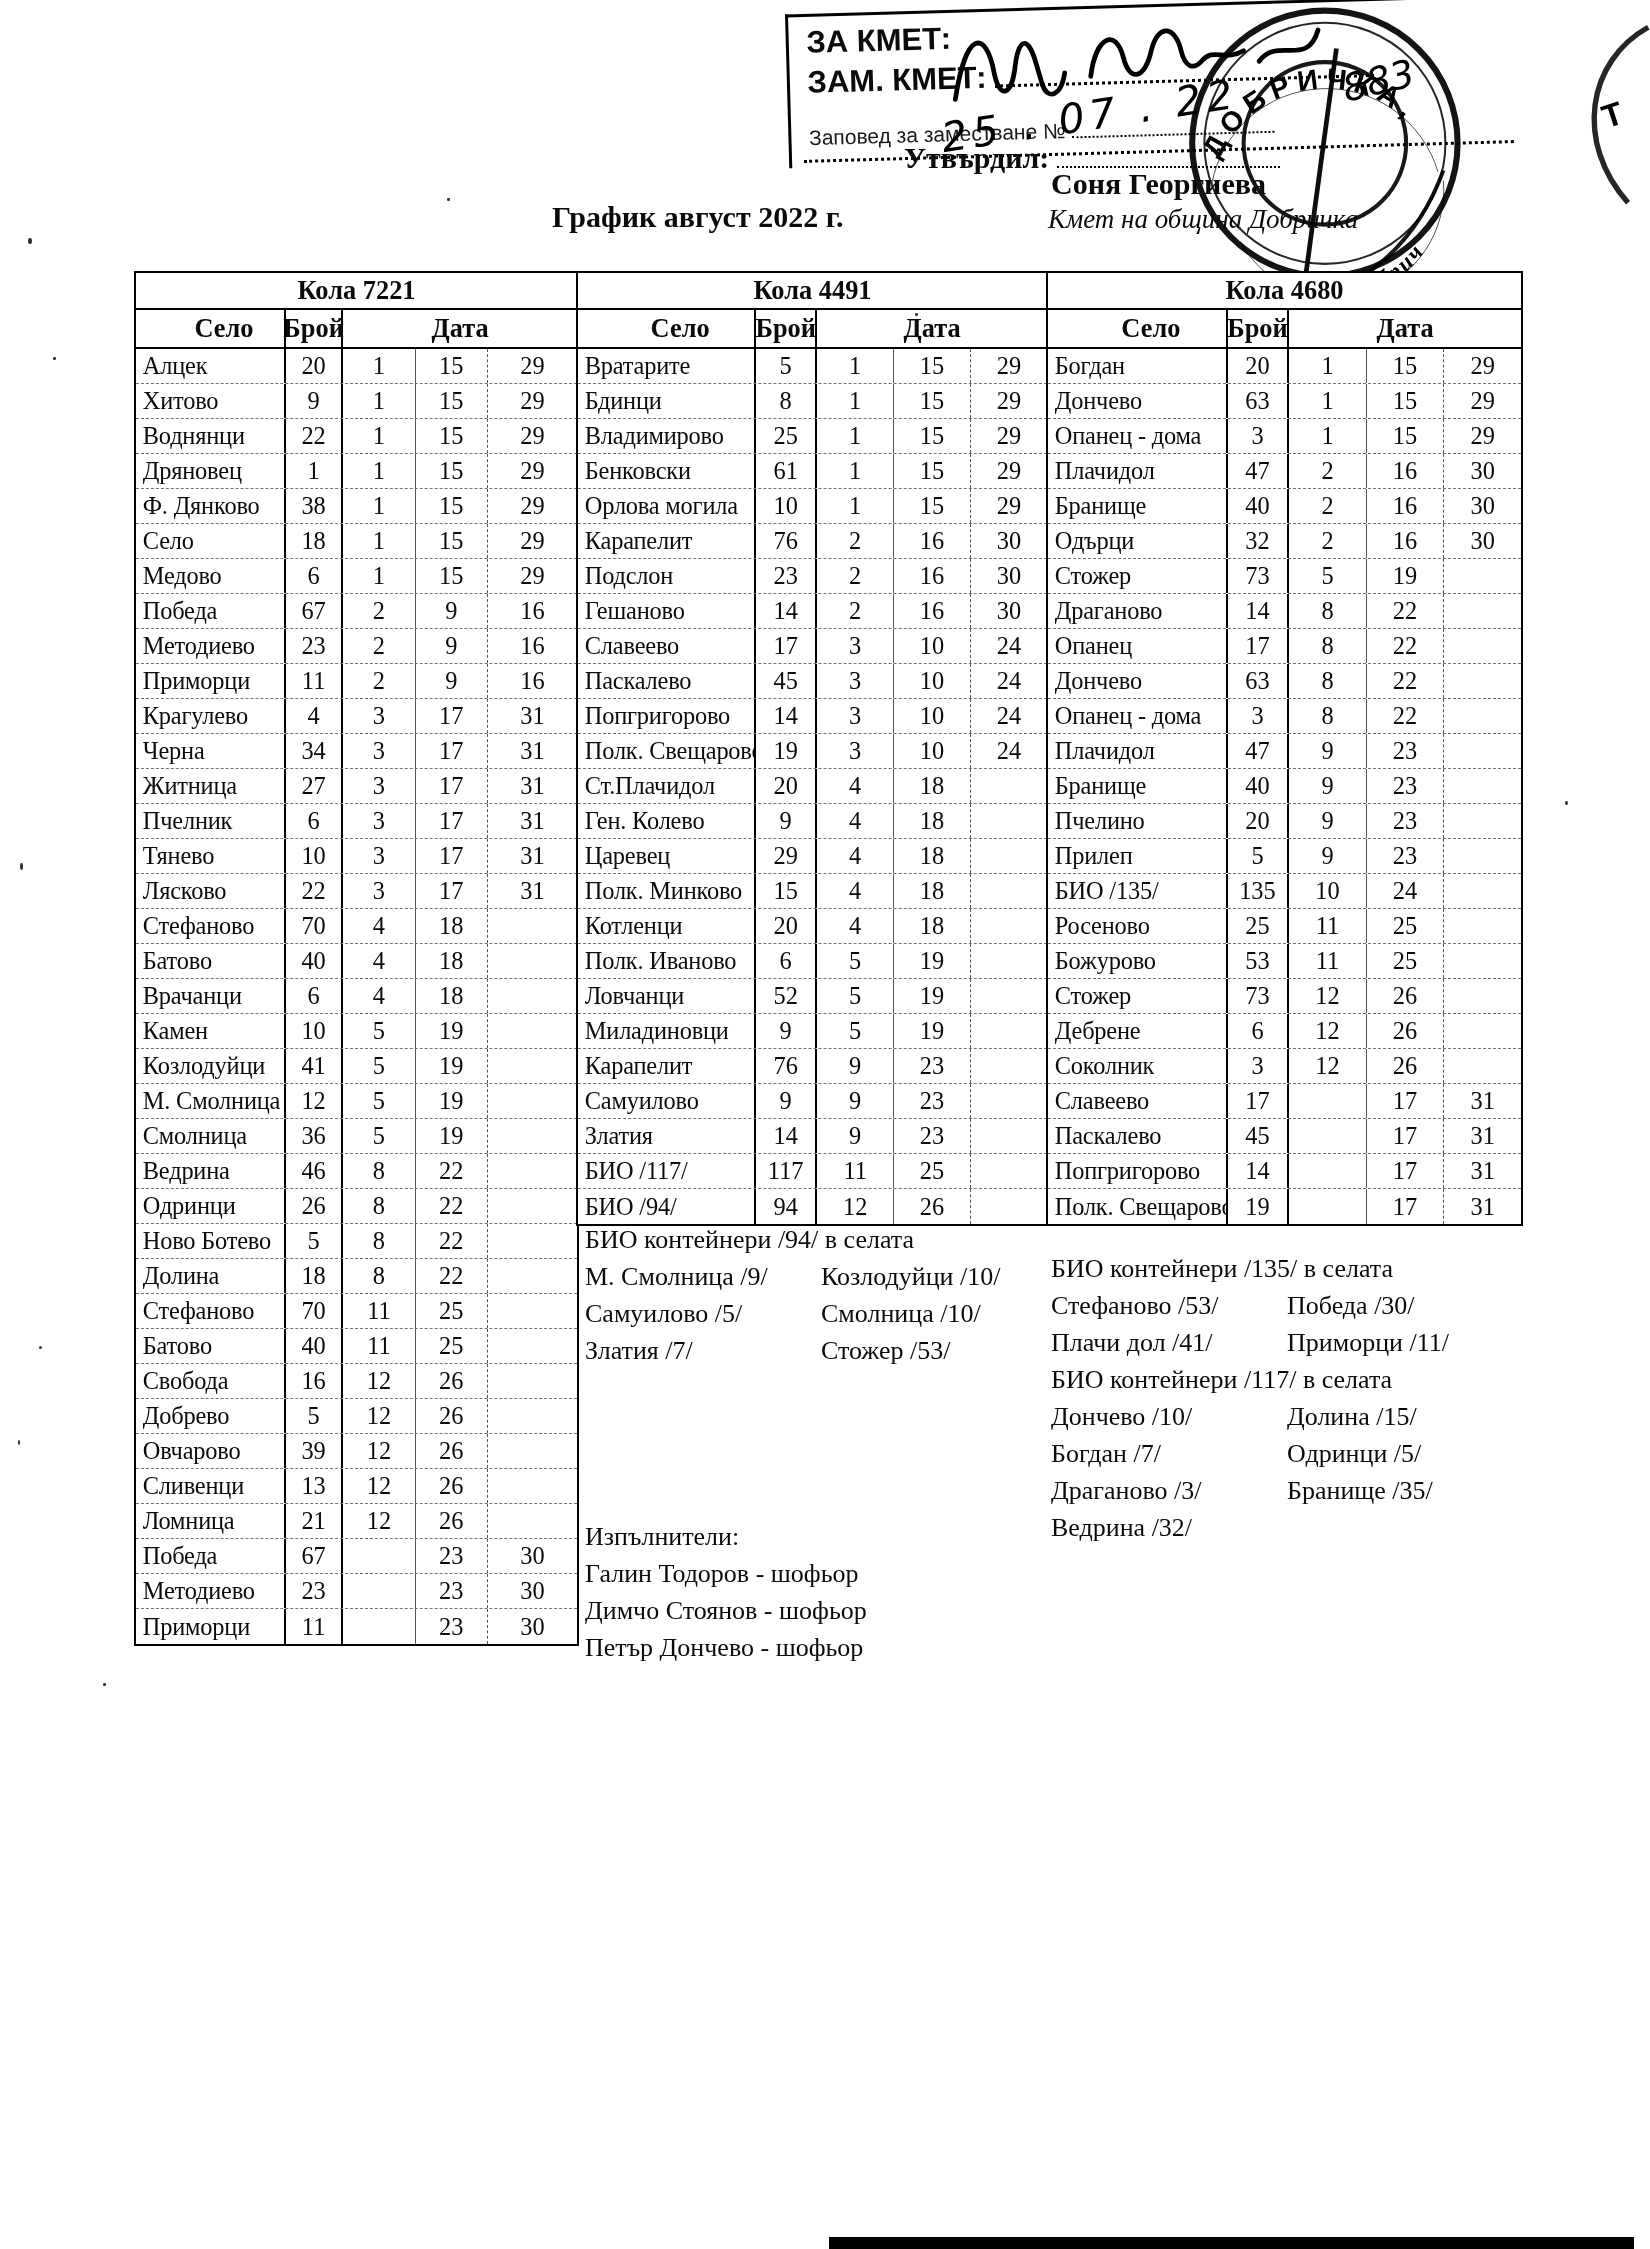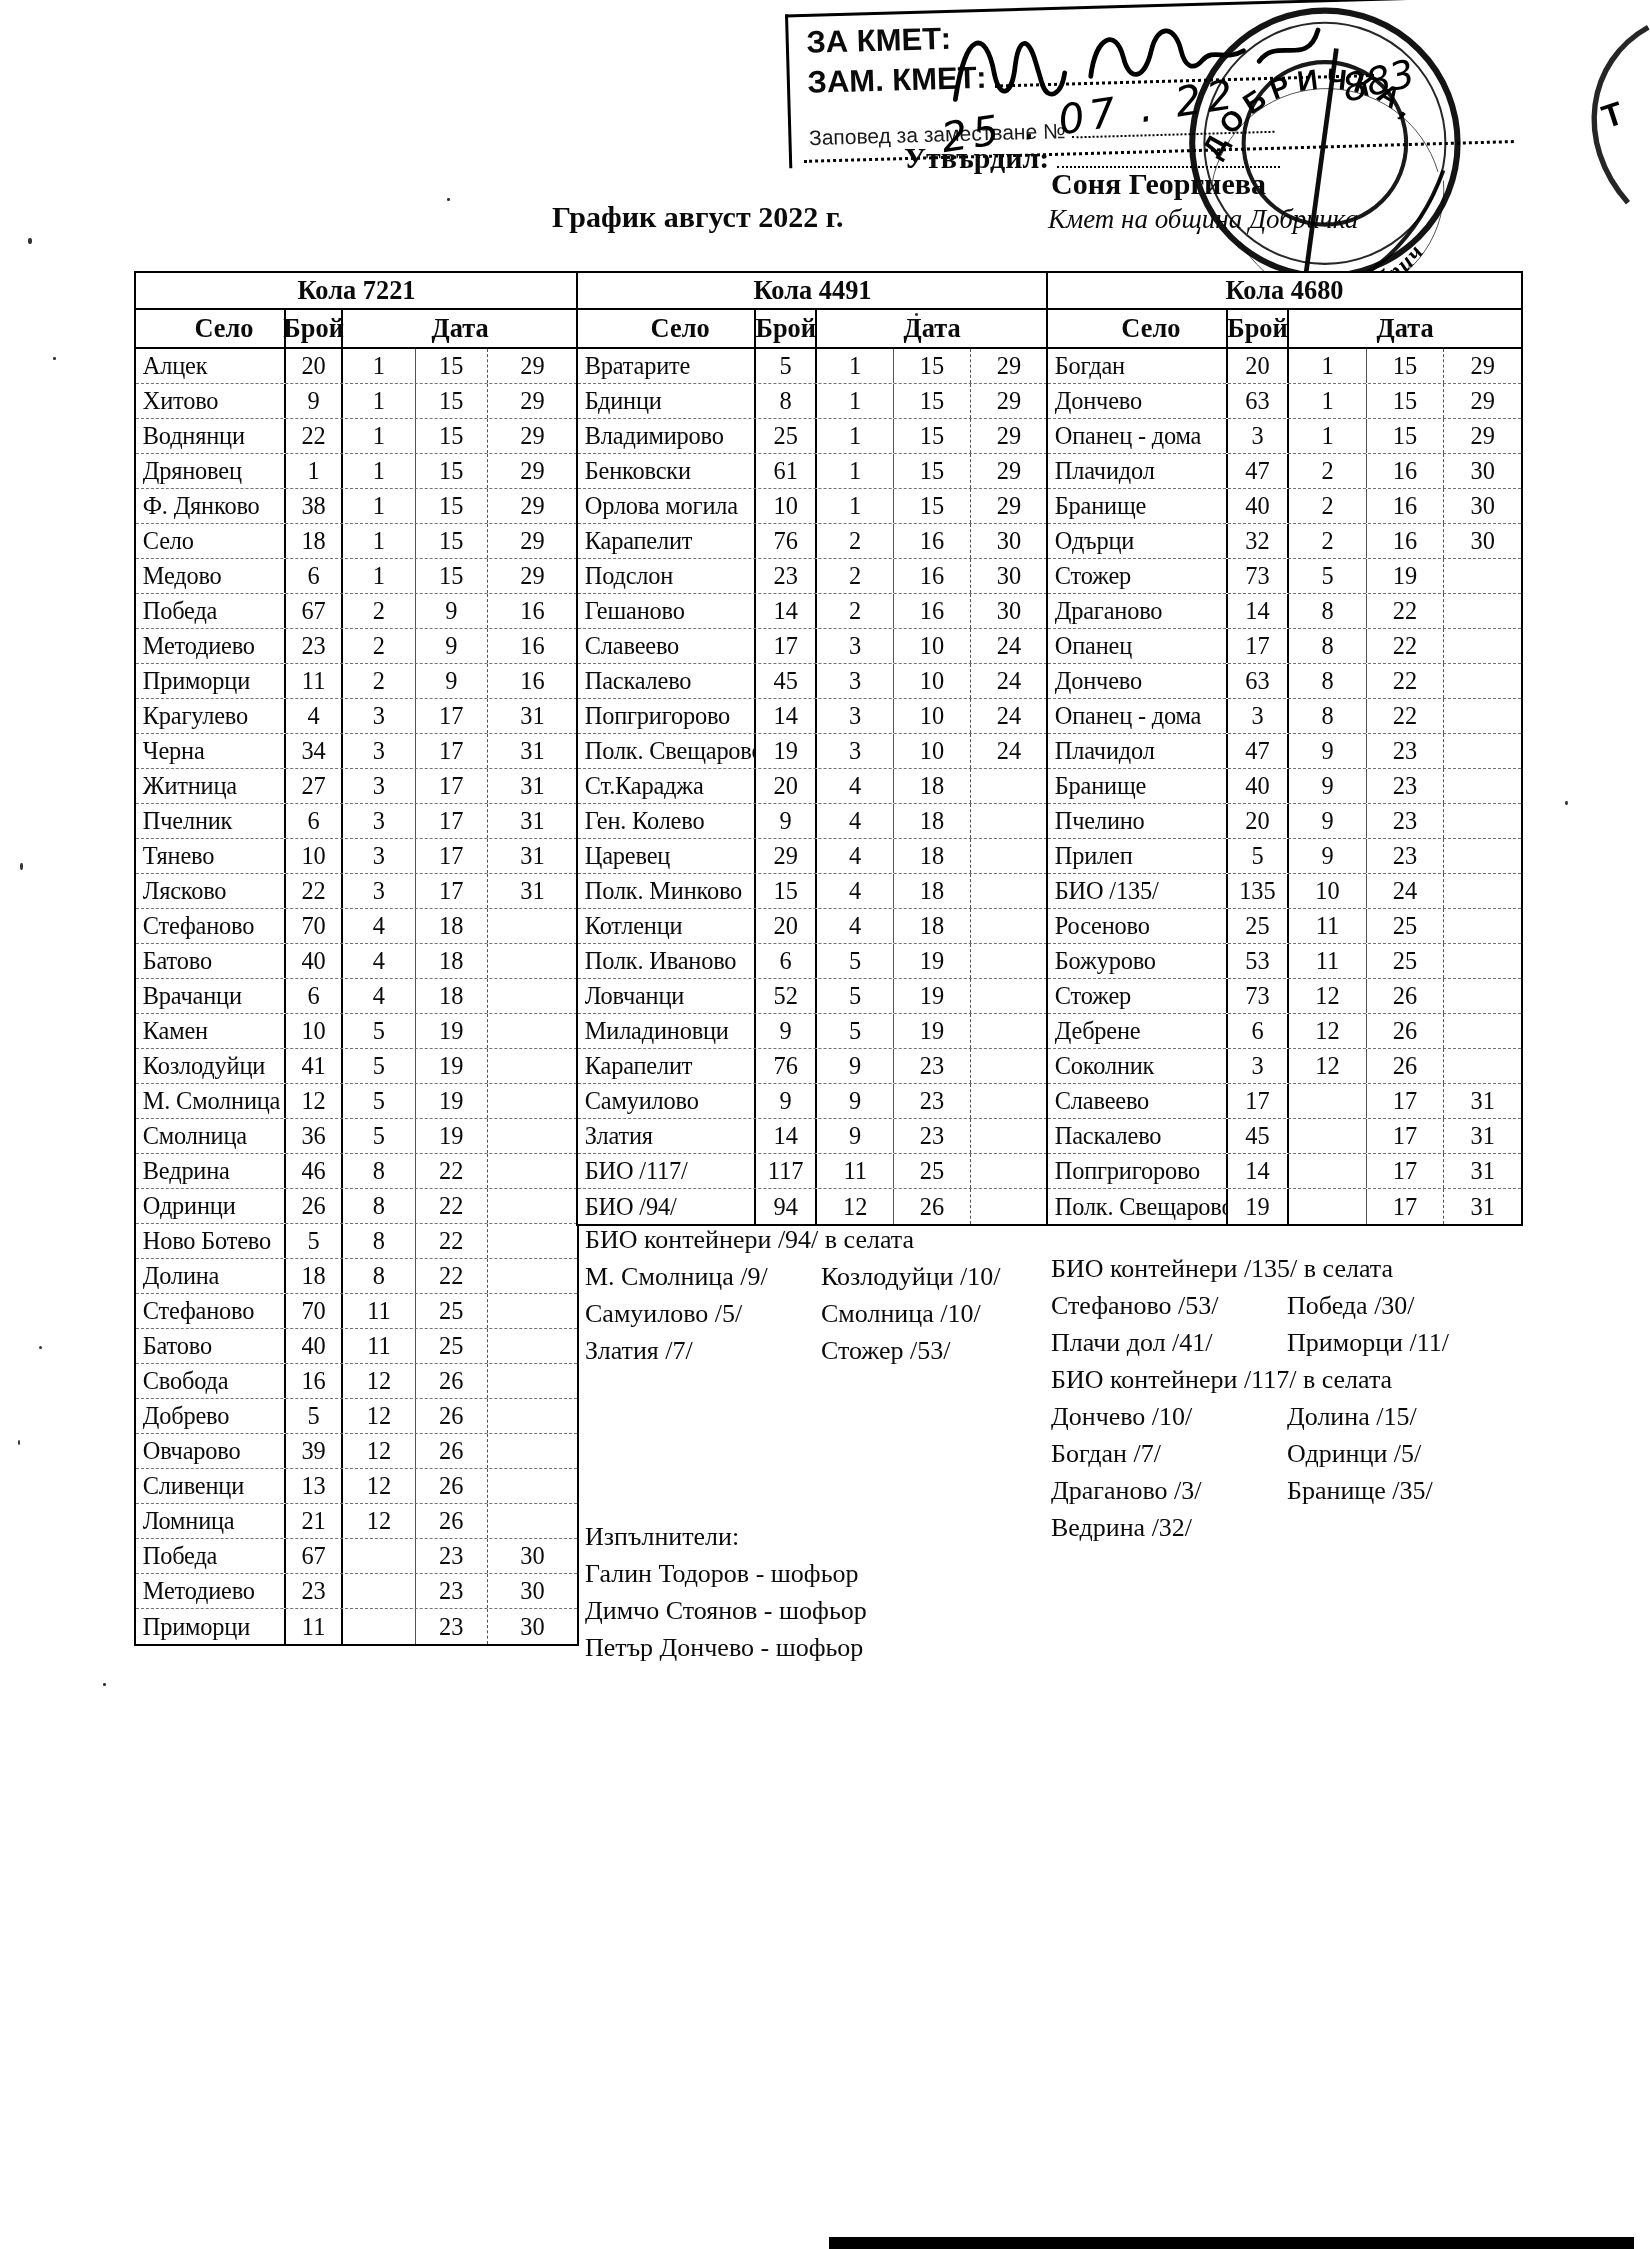--- a/index.html
+++ b/index.html
@@ -481,21 +481,21 @@
           <div class="c-d3">24</div>
         </div>
         <div class="trow">
           <div class="c-name">Полк. Свещарово</div>
           <div class="c-count">19</div>
           <div class="c-d1">3</div>
           <div class="c-d2">10</div>
           <div class="c-d3">24</div>
         </div>
         <div class="trow">
-          <div class="c-name">Ст.Караджа</div>
+          <div class="c-name">Ст.Плачидол</div>
           <div class="c-count">20</div>
           <div class="c-d1">4</div>
           <div class="c-d2">18</div>
           <div class="c-d3"></div>
         </div>
         <div class="trow">
           <div class="c-name">Ген. Колево</div>
           <div class="c-count">9</div>
           <div class="c-d1">4</div>
           <div class="c-d2">18</div>

